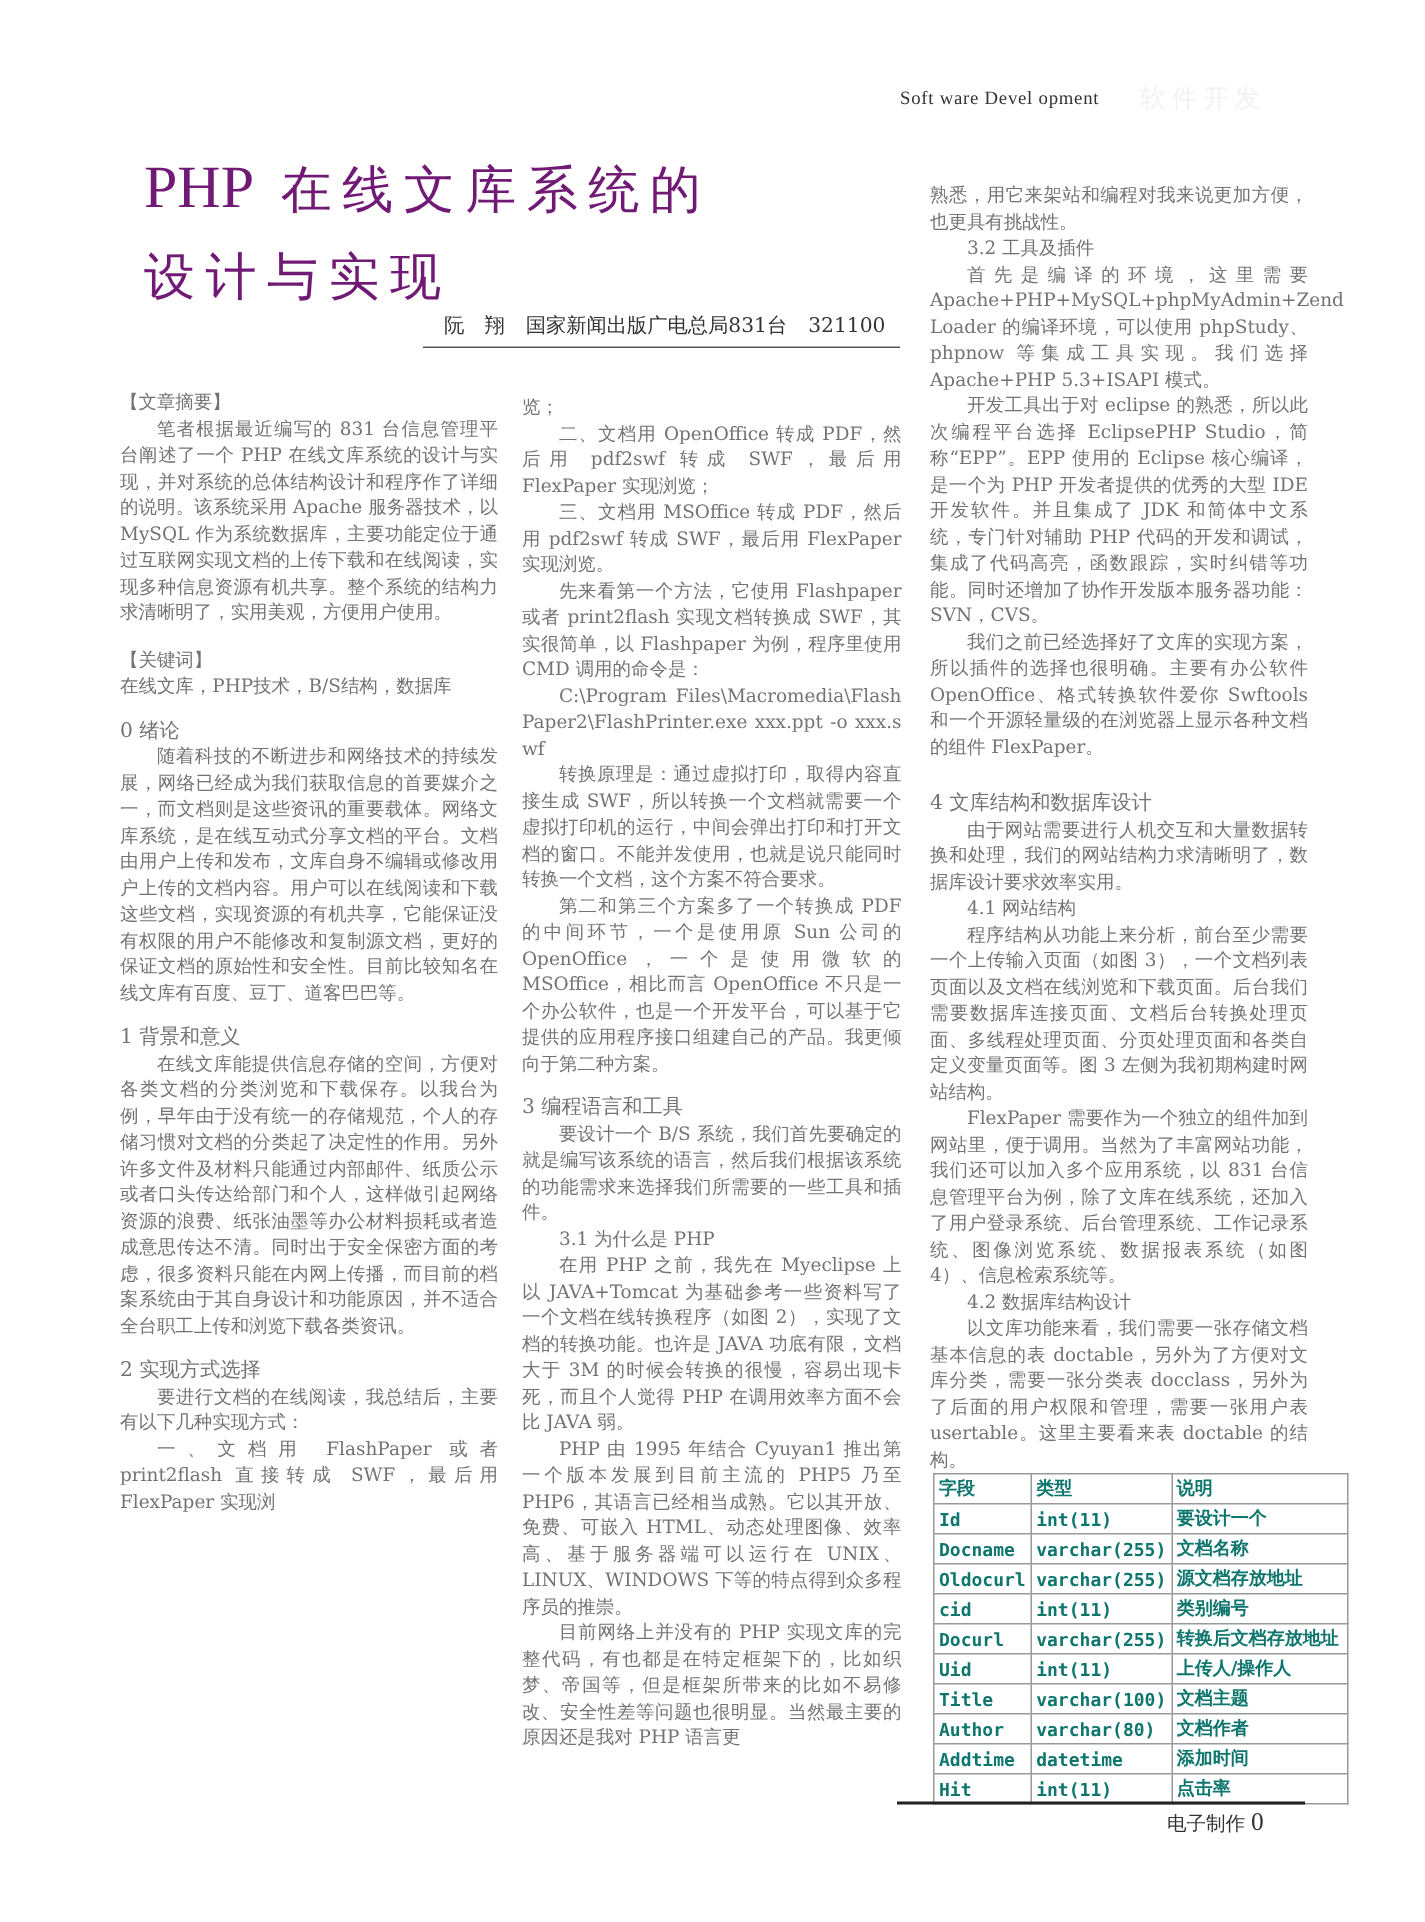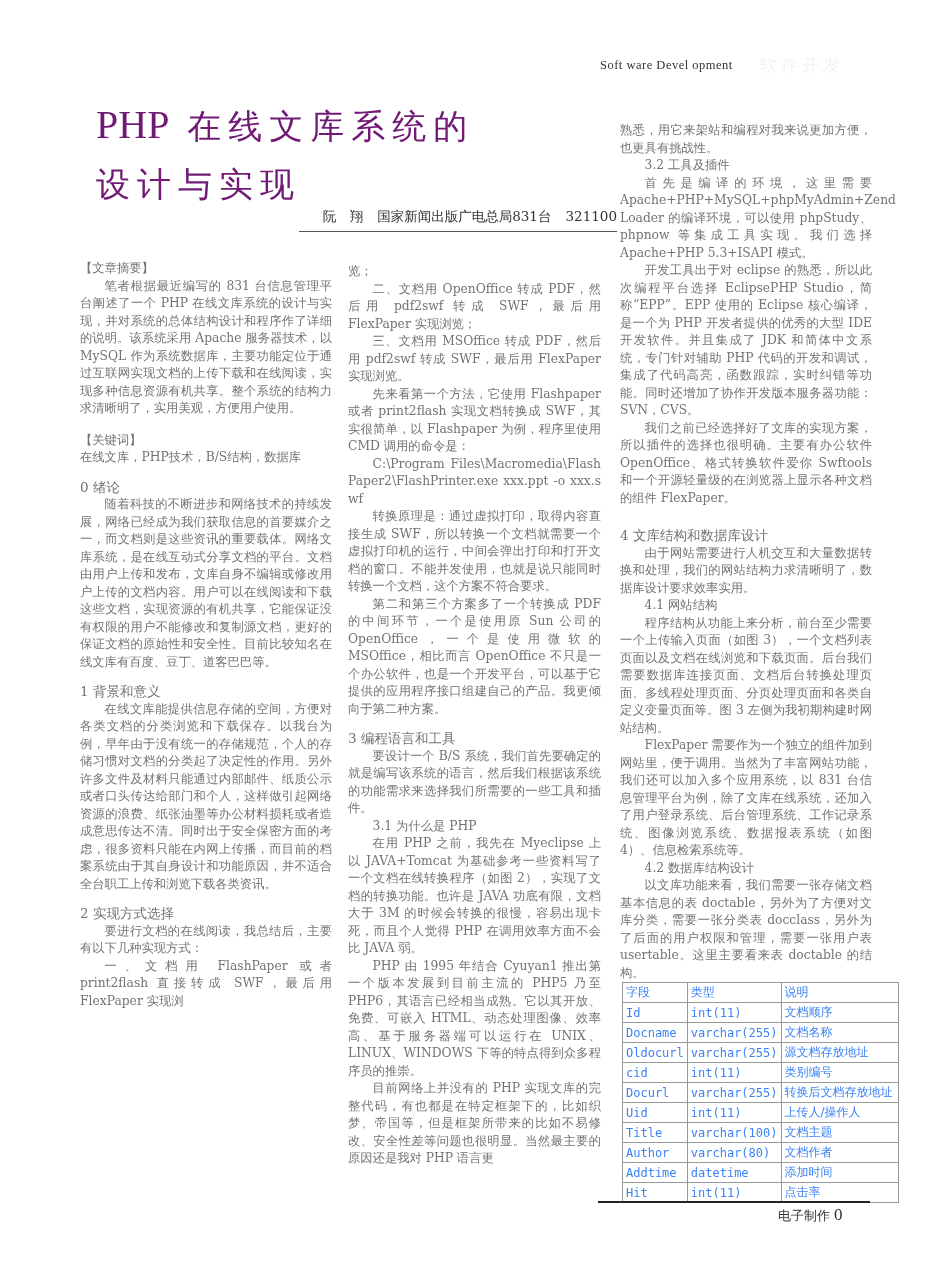--- a/index.html
+++ b/index.html
@@ -3,32 +3,32 @@
 <meta charset="utf-8">
 <style>
   html,body{margin:0;padding:0;background:#fff;}
   body{width:950px;height:1281px;position:relative;overflow:hidden;color:#222;
        font-family:"DejaVu Serif","Liberation Serif",serif;}
   .abs{position:absolute;}
   .header-en{left:600px;top:58px;font-size:12.5px;letter-spacing:0.5px;color:#333;font-family:"Liberation Serif",serif;}
   .header-cn{left:760px;top:54px;font-size:17px;color:#f2f2f2;font-family:"DejaVu Sans",sans-serif;letter-spacing:4px;}
   .title{left:96px;top:96px;font-size:34px;line-height:58px;letter-spacing:7px;color:#701a75;font-family:"DejaVu Sans",sans-serif;font-weight:300;}
   .title .l1 span.php{font-family:"Liberation Serif",serif;font-size:40px;letter-spacing:0;}
-  .byline{left:299px;top:208px;width:318px;font-size:13.5px;color:#333;border-bottom:1px solid #555;padding-bottom:5px;text-align:right;}
+  .byline{left:282px;top:208px;width:318px;font-size:13.5px;color:#333;border-bottom:1px solid #555;padding-bottom:5px;text-align:left;}
   .byline span{margin-left:14px;}
   .col{position:absolute;font-size:12.3px;line-height:17.5px;color:#737373;text-align:justify;}
   .col1{left:80px;top:260px;width:252px;}
   .col2{left:348px;top:263px;width:253px;}
   .col3{left:620px;top:122px;width:252px;}
   .col p{margin:0;text-indent:2em;}
   .col p.ni{text-indent:0;}
   .col .h{font-size:13.5px;margin-top:12px;text-indent:0;}
   .col .sub{text-indent:2em;}
   .gap{height:14px;}
-  table.doc{position:absolute;left:622px;top:982px;border-collapse:collapse;font-family:"DejaVu Sans Mono",monospace;font-size:12px;font-weight:normal;color:#3b82f6;}
+  table.doc{position:absolute;left:622px;top:982px;border-collapse:collapse;font-family:"DejaVu Sans Mono",monospace;font-size:12px;font-weight:bold;color:#0f766e;}
   table.doc td{border:1px solid #999;padding:1px 3px;height:16px;white-space:nowrap;}
   table.doc td.c1{width:46px;}
   table.doc td.c2{width:70px;}
   table.doc td.c3{width:110px;font-family:"DejaVu Sans",sans-serif;}
   .footer-rule{left:598px;top:1201px;width:272px;height:2px;background:#222;}
   .footer{left:778px;top:1205px;font-size:13px;color:#333;font-family:"DejaVu Sans",sans-serif;}
   .footer .pg{font-family:"Liberation Serif",serif;font-size:17px;margin-left:4px;}
 </style>
 </head>
 <body>
@@ -94,21 +94,21 @@
 <table class="doc">
   <tbody>
       <tr>
     <td class="c1">字段</td>
     <td class="c2">类型</td>
     <td class="c3">说明</td>
   </tr>
   <tr>
         <td class="c1">Id</td>
         <td class="c2">int(11)</td>
-        <td class="c3">文档顺序</td>
+        <td class="c3">要设计一个</td>
       </tr>
   <tr>
         <td class="c1">Docname</td>
         <td class="c2">varchar(255)</td>
         <td class="c3">文档名称</td>
       </tr>
   <tr>
         <td class="c1">Oldocurl</td>
         <td class="c2">varchar(255)</td>
         <td class="c3">源文档存放地址</td>

